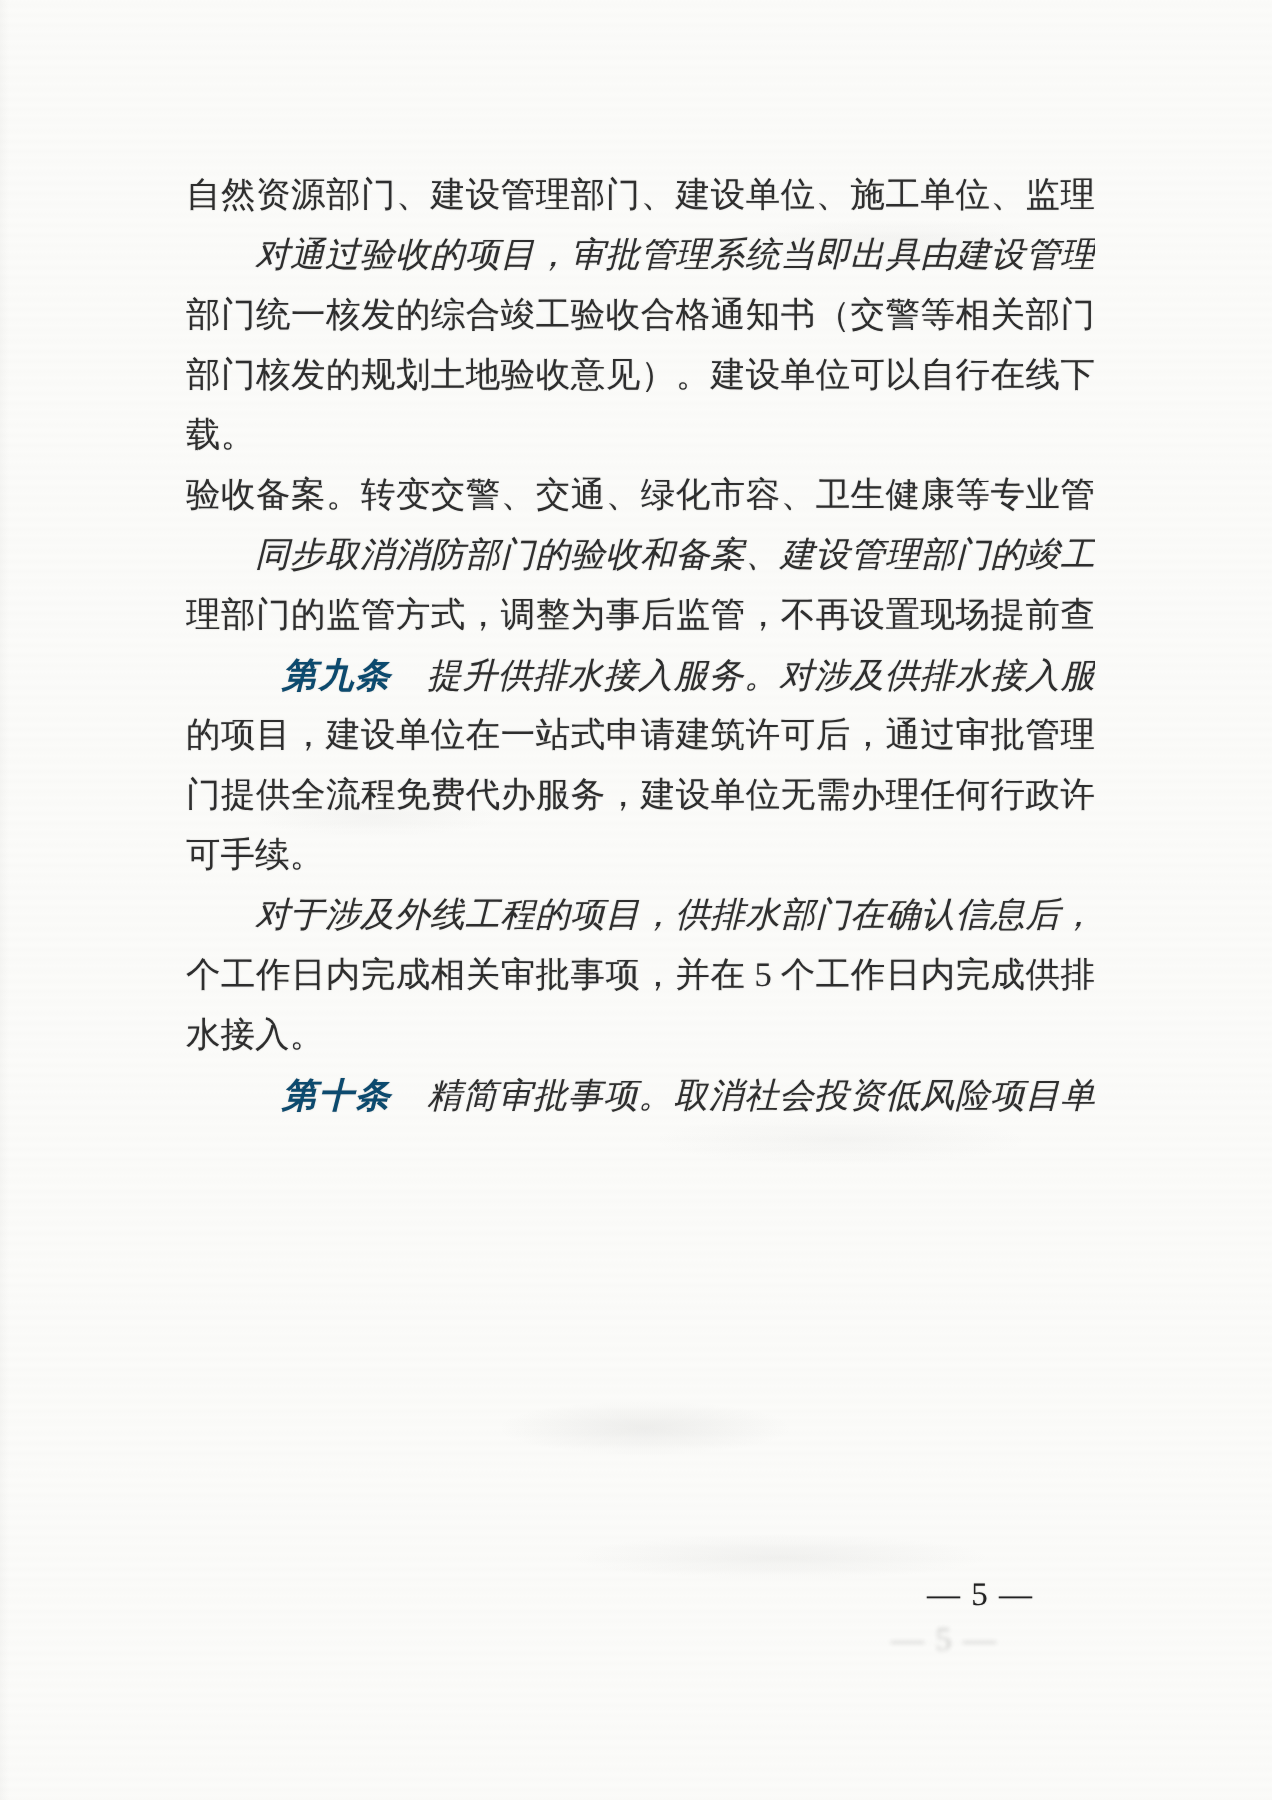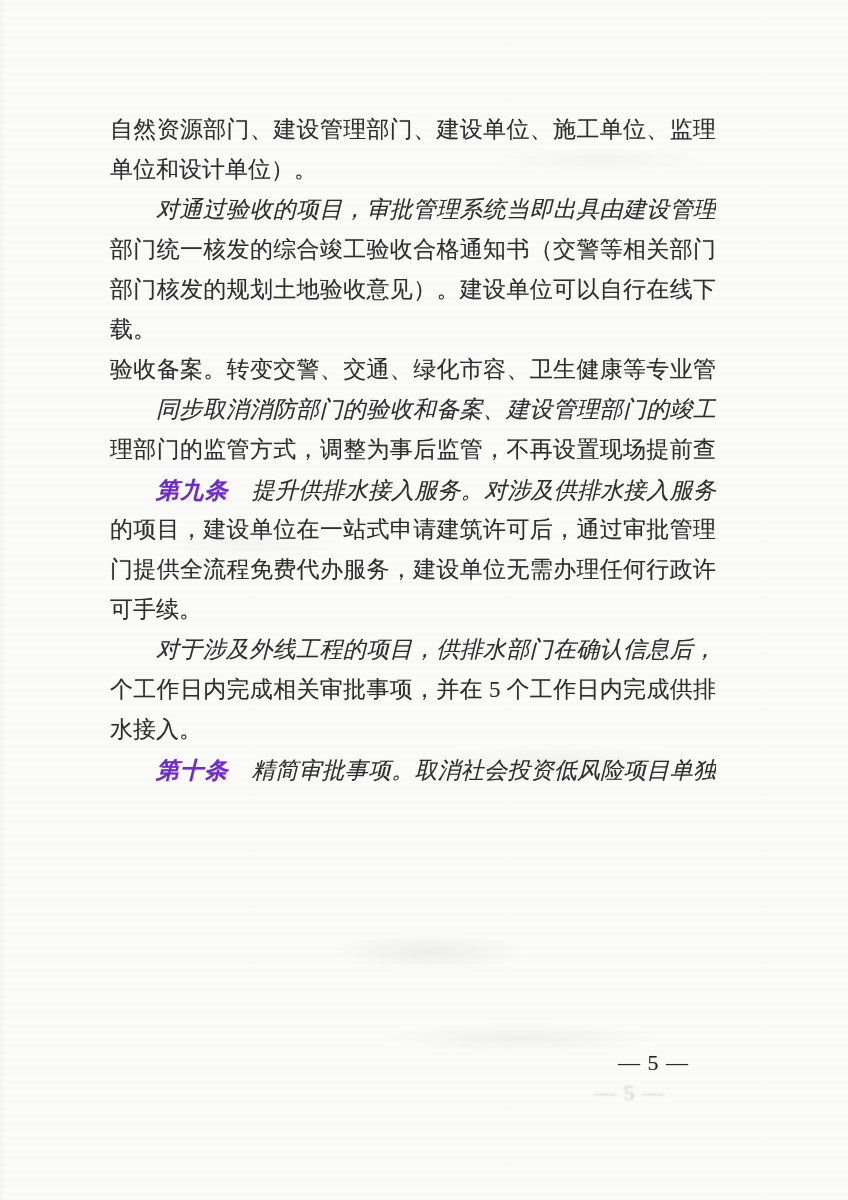--- a/index.html
+++ b/index.html
@@ -25,21 +25,21 @@
       radial-gradient(ellipse 200px 22px at 520px 1038px, rgba(120,120,120,0.08), rgba(120,120,120,0) 70%),
       radial-gradient(ellipse 160px 20px at 600px 160px,  rgba(120,120,120,0.05), rgba(120,120,120,0) 70%),
       radial-gradient(ellipse 180px 24px at 560px 760px,  rgba(120,120,120,0.05), rgba(120,120,120,0) 70%),
       radial-gradient(ellipse 120px 18px at 250px 545px,  rgba(120,120,120,0.05), rgba(120,120,120,0) 70%),
       linear-gradient(90deg, rgba(200,200,198,0.12) 0px, rgba(200,200,198,0) 6px),
       repeating-linear-gradient(0deg, rgba(180,180,175,0.025) 0px, rgba(255,255,255,0) 3px, rgba(180,180,175,0.025) 7px);
     pointer-events: none;
   }
   .text-body {
     position: absolute;
-    left: 110px;
+    left: 124px;
     top: 110px;
     width: 606px;
   }
   .line {
     height: 40px;
     line-height: 40px;
     font-size: 23px;
     color: #2e2e2e;
     text-shadow: 0 0 1px rgba(70,70,70,0.35);
     overflow: hidden;
@@ -50,22 +50,23 @@
     text-align: justify;
     text-align-last: justify;
   }
   .line.indent {
     padding-left: 46px;
     font-style: italic;
   }
   .line .bold {
     font-family: "Liberation Sans", "DejaVu Sans", sans-serif;
     font-weight: 700;
-    color: #6d28d9;
+    color: #0c4a6e;
     letter-spacing: 1px;
+    margin-left: 18px;
   }
   .page-number {
     position: absolute;
     left: 618px;
     top: 1050px;
     width: 90px;
     font-size: 22px;
     color: #222222;
     text-shadow: 0 0 1px rgba(70,70,70,0.4);
     letter-spacing: 1px;
@@ -77,21 +78,20 @@
     opacity: 0.20;
     filter: blur(1.3px);
   }
 </style>
 </head>
 <body>
 
 <div class="page">
   <div class="text-body" id="text-body">
       <div class="line justify"><span class="run">自然资源部门、建设管理部门、建设单位、施工单位、监理</span></div>
-      <div class="line"><span class="run">单位和设计单位）。</span></div>
       <div class="line indent justify"><span class="run">对通过验收的项目，审批管理系统当即出具由建设管理</span></div>
       <div class="line justify"><span class="run">部门统一核发的综合竣工验收合格通知书（交警等相关部门</span></div>
       <div class="line justify"><span class="run">部门核发的规划土地验收意见）。建设单位可以自行在线下</span></div>
       <div class="line"><span class="run">载。</span></div>
       <div class="line justify"><span class="run">验收备案。转变交警、交通、绿化市容、卫生健康等专业管</span></div>
       <div class="line indent justify"><span class="run">同步取消消防部门的验收和备案、建设管理部门的竣工</span></div>
       <div class="line justify"><span class="run">理部门的监管方式，调整为事后监管，不再设置现场提前查</span></div>
       <div class="line indent justify"><span class="bold">第九条</span><span class="run">　提升供排水接入服务。对涉及供排水接入服务</span></div>
       <div class="line justify"><span class="run">的项目，建设单位在一站式申请建筑许可后，通过审批管理</span></div>
       <div class="line justify"><span class="run">门提供全流程免费代办服务，建设单位无需办理任何行政许</span></div>

